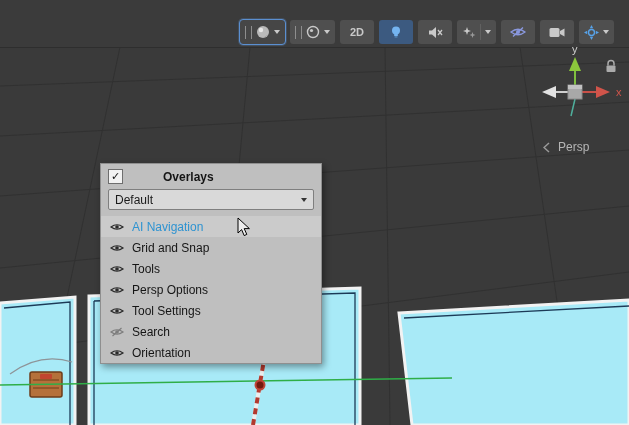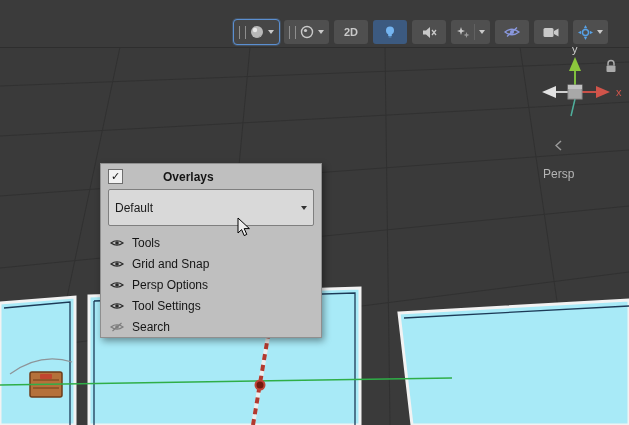--- a/index.html
+++ b/index.html
@@ -10,21 +10,21 @@
     -webkit-font-smoothing:antialiased;
   }
   
   #scene-svg{position:absolute;left:0;top:0;z-index:0;}
   .top-strip{
     position:absolute;left:0;top:0;width:629px;height:47px;
     background:#3b3b3b;border-bottom:1px solid #2e2e2e;z-index:1;
   }
   
   .toolbar{
-    position:absolute;left:234px;top:18px;height:28px;z-index:3;
+    position:absolute;left:240px;top:18px;height:28px;z-index:3;
     display:flex;align-items:center;gap:5px;
   }
   .pill{
     display:flex;align-items:center;gap:4px;height:24px;
     background:#4f4f4f;border-radius:3px;padding:0 5px;
   }
   .pill.selected{
     background:#464646;
     outline:1px solid #5b8fd0;
     box-shadow:0 0 0 2px rgba(91,143,208,.25);
@@ -45,42 +45,42 @@
     border-left:3.5px solid transparent;border-right:3.5px solid transparent;
     border-top:4.5px solid #c9c9c9;
   }
   .caret.dark{border-top-color:#333;}
   .vdiv{width:1px;height:16px;background:#616161;}
   
   .axis-gizmo{position:absolute;left:527px;top:40px;z-index:2;}
   .lock{position:absolute;left:605px;top:59px;z-index:2;}
   .persp{
     position:absolute;left:543px;top:140px;z-index:2;
-    display:flex;align-items:center;gap:16px;
-    color:#b5b5b5;font-size:12px;flex-direction:column;
+    display:flex;align-items:center;gap:8px;
+    color:#b5b5b5;font-size:12px;
   }
   
   .overlays-panel{
     position:absolute;left:100px;top:163px;width:220px;z-index:4;
     background:#bfbfbf;border:1px solid #8f8f8f;
     box-shadow:2px 3px 7px rgba(0,0,0,.4);
     color:#151515;font-size:12px;
   }
   .ov-header{display:flex;align-items:center;gap:7px;padding:5px 7px 4px 7px;}
   .ov-title{font-weight:bold;margin-left:33px;}
   .checkbox{
     width:13px;height:13px;background:#f2f2f2;border:1px solid #6e6e6e;
     display:flex;align-items:center;justify-content:center;
     font-size:11px;line-height:11px;color:#111;
   }
   .preset-dd{
     margin:1px 7px 6px 7px;height:19px;
     background:#d9d9d9;border:1px solid #7f7f7f;border-radius:2px;
     display:flex;align-items:center;justify-content:space-between;
-    padding:8px 6px;color:#1a1a1a;
+    padding:0 6px;color:#1a1a1a;
   }
   .menu-row{
     height:21px;display:flex;align-items:center;gap:8px;padding:0 9px;
   }
   .menu-row.highlighted{background:#cbcbcb;}
   .menu-row.highlighted .menu-label{color:#2e93d1;}
   .menu-label{color:#151515;}
   
   .cursor{position:absolute;left:237px;top:217px;z-index:6;}
 </style>
@@ -239,35 +239,42 @@
   <div class="ov-header">
     <span class="checkbox">✓</span>
     <span class="ov-title">Overlays</span>
   </div>
 
   <div class="preset-dd">
     <span>Default</span>
     <span class="caret dark"></span>
   </div>
 
+  <div class="menu-row highlighted">
+    <svg width="14" height="10">
+      <path d="M1 5 Q7 0.5 13 5 Q7 9.5 1 5 Z" fill="none" stroke="#2b2b2b" stroke-width="1.2"></path>
+      <circle cx="7" cy="5" r="1.8" fill="#2b2b2b"></circle>
+    </svg>
+    <span class="menu-label">AI Navigation</span>
+  </div>
+
+  <div class="menu-row">
+    <svg width="14" height="10">
+      <path d="M1 5 Q7 0.5 13 5 Q7 9.5 1 5 Z" fill="none" stroke="#2b2b2b" stroke-width="1.2"></path>
+      <circle cx="7" cy="5" r="1.8" fill="#2b2b2b"></circle>
+    </svg>
+    <span class="menu-label">Grid and Snap</span>
+  </div>
 
   <div class="menu-row">
     <svg width="14" height="10">
       <path d="M1 5 Q7 0.5 13 5 Q7 9.5 1 5 Z" fill="none" stroke="#2b2b2b" stroke-width="1.2"></path>
       <circle cx="7" cy="5" r="1.8" fill="#2b2b2b"></circle>
     </svg>
     <span class="menu-label">Tools</span>
-  </div>
-
-  <div class="menu-row">
-    <svg width="14" height="10">
-      <path d="M1 5 Q7 0.5 13 5 Q7 9.5 1 5 Z" fill="none" stroke="#2b2b2b" stroke-width="1.2"></path>
-      <circle cx="7" cy="5" r="1.8" fill="#2b2b2b"></circle>
-    </svg>
-    <span class="menu-label">Grid and Snap</span>
   </div>
 
   <div class="menu-row">
     <svg width="14" height="10">
       <path d="M1 5 Q7 0.5 13 5 Q7 9.5 1 5 Z" fill="none" stroke="#2b2b2b" stroke-width="1.2"></path>
       <circle cx="7" cy="5" r="1.8" fill="#2b2b2b"></circle>
     </svg>
     <span class="menu-label">Persp Options</span>
   </div>
 
@@ -281,17 +288,24 @@
 
   <div class="menu-row">
     <svg width="14" height="10">
       <path d="M1 5 Q7 0.5 13 5 Q7 9.5 1 5 Z" fill="none" stroke="#7d7d7d" stroke-width="1.2"></path>
       <circle cx="7" cy="5" r="1.8" fill="#7d7d7d"></circle>
       <line x1="2.5" y1="9" x2="11.5" y2="1" stroke="#7d7d7d" stroke-width="1.2"></line>
     </svg>
     <span class="menu-label">Search</span>
   </div>
 
+  <div class="menu-row">
+    <svg width="14" height="10">
+      <path d="M1 5 Q7 0.5 13 5 Q7 9.5 1 5 Z" fill="none" stroke="#2b2b2b" stroke-width="1.2"></path>
+      <circle cx="7" cy="5" r="1.8" fill="#2b2b2b"></circle>
+    </svg>
+    <span class="menu-label">Orientation</span>
+  </div>
 </div>
 
 <svg class="cursor" width="15" height="21" viewBox="0 0 15 21">
   <polygon points="1,1 1,16 4.6,12.6 7.2,18.6 9.8,17.4 7.2,11.6 12.4,11.6" fill="#ececec" stroke="#000" stroke-width="1"></polygon>
 </svg>
 
 </body></html>

